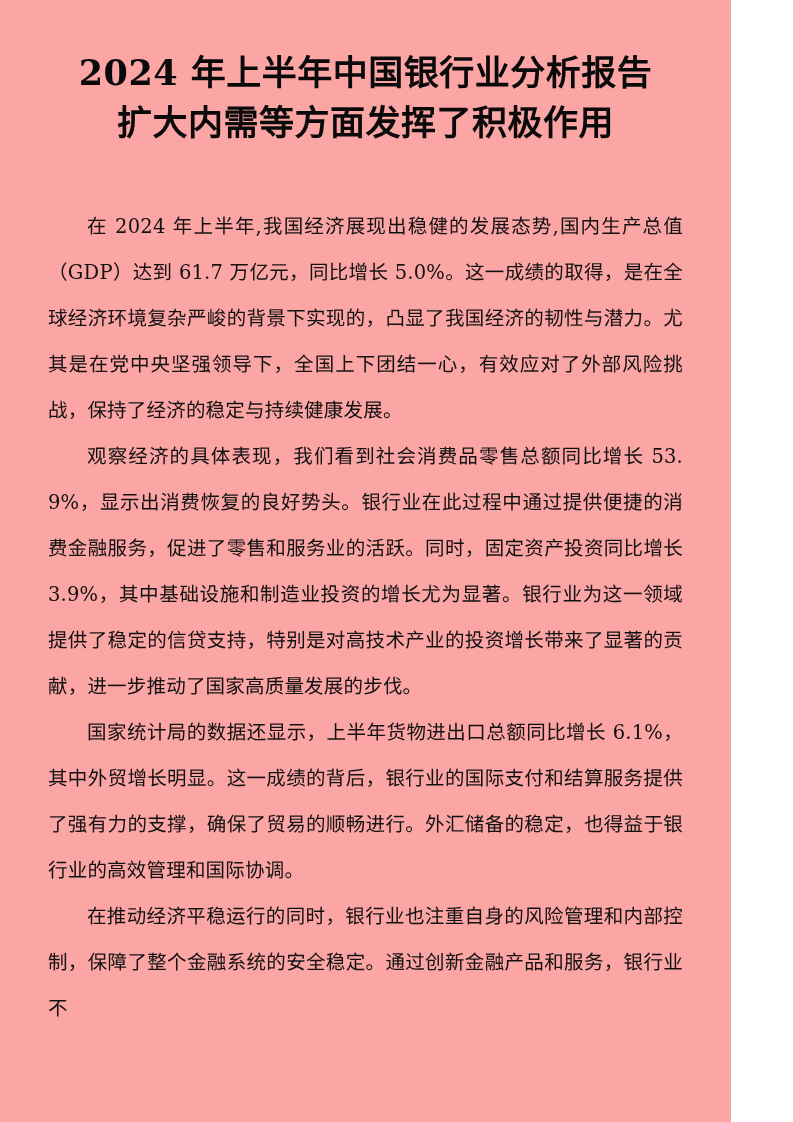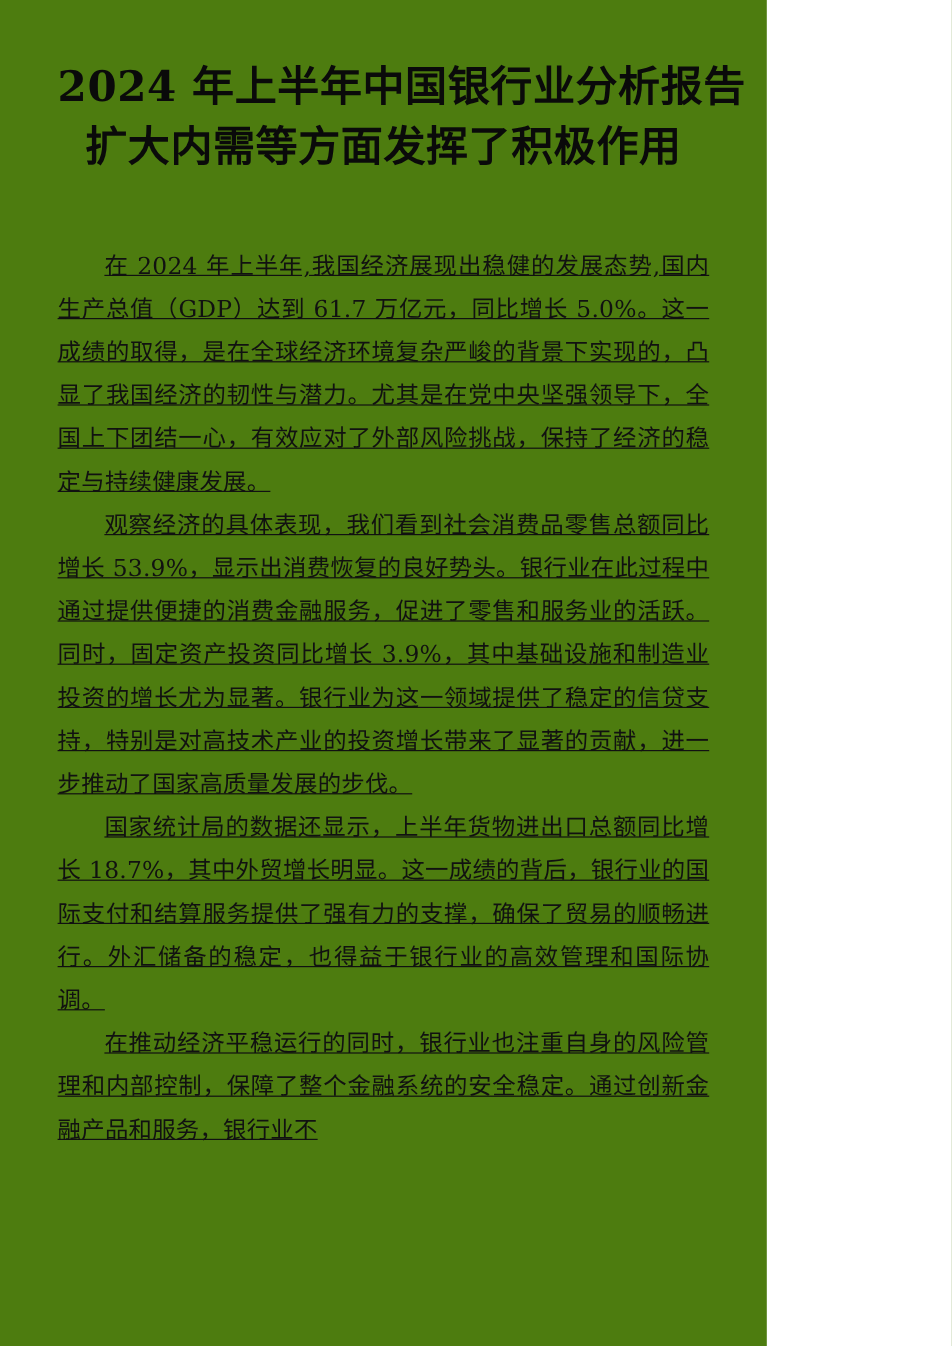--- a/index.html
+++ b/index.html
@@ -9,23 +9,23 @@
   }
   body {
     width: 793px;
     height: 1122px;
     overflow: hidden;
     font-family: "DejaVu Serif", "Liberation Serif", serif;
     color: #000000;
   }
   .page {
     position: relative;
-    width: 639px;
+    width: 731px;
     height: 1122px;
-    background: #4d7c0f;
+    background: #fca5a5;
     box-sizing: border-box;
     padding: 0 48px;
   }
   .doc-title {
     margin: 0;
     padding-top: 48px;
     text-align: center;
     font-family: "DejaVu Serif", "Liberation Serif", serif;
     font-weight: 700;
     font-size: 35px;
@@ -40,25 +40,24 @@
   .body-block {
     margin-top: 56px;
   }
   .para {
     margin: 0;
     text-indent: 2em;
     text-align: justify;
     text-justify: inter-character;
     font-family: "DejaVu Serif", "Liberation Serif", serif;
     font-size: 19.5px;
-    line-height: 36px;
+    line-height: 46px;
     letter-spacing: 0.2px;
     color: #111111;
     word-break: break-all;
-    text-decoration: underline;
   }
   .para + .para {
     margin-top: 0;
   }
   .para:last-child {
     
   }
 </style>
 </head>
 <body>
@@ -66,17 +65,17 @@
 <div class="page">
 
   <h1 class="doc-title">
     <span class="title-line">2024 年上半年中国银行业分析报告</span>
     <span class="title-line">扩大内需等方面发挥了积极作用</span>
   </h1>
 
   <div class="body-block">
     <p class="para">在 2024 年上半年,我国经济展现出稳健的发展态势,国内生产总值（GDP）达到 61.7 万亿元，同比增长 5.0%。这一成绩的取得，是在全球经济环境复杂严峻的背景下实现的，凸显了我国经济的韧性与潜力。尤其是在党中央坚强领导下，全国上下团结一心，有效应对了外部风险挑战，保持了经济的稳定与持续健康发展。</p>
     <p class="para">观察经济的具体表现，我们看到社会消费品零售总额同比增长 53.9%，显示出消费恢复的良好势头。银行业在此过程中通过提供便捷的消费金融服务，促进了零售和服务业的活跃。同时，固定资产投资同比增长 3.9%，其中基础设施和制造业投资的增长尤为显著。银行业为这一领域提供了稳定的信贷支持，特别是对高技术产业的投资增长带来了显著的贡献，进一步推动了国家高质量发展的步伐。</p>
-    <p class="para">国家统计局的数据还显示，上半年货物进出口总额同比增长 18.7%，其中外贸增长明显。这一成绩的背后，银行业的国际支付和结算服务提供了强有力的支撑，确保了贸易的顺畅进行。外汇储备的稳定，也得益于银行业的高效管理和国际协调。</p>
+    <p class="para">国家统计局的数据还显示，上半年货物进出口总额同比增长 6.1%，其中外贸增长明显。这一成绩的背后，银行业的国际支付和结算服务提供了强有力的支撑，确保了贸易的顺畅进行。外汇储备的稳定，也得益于银行业的高效管理和国际协调。</p>
     <p class="para">在推动经济平稳运行的同时，银行业也注重自身的风险管理和内部控制，保障了整个金融系统的安全稳定。通过创新金融产品和服务，银行业不</p>
   </div>
 
 </div>
 
 </body></html>

